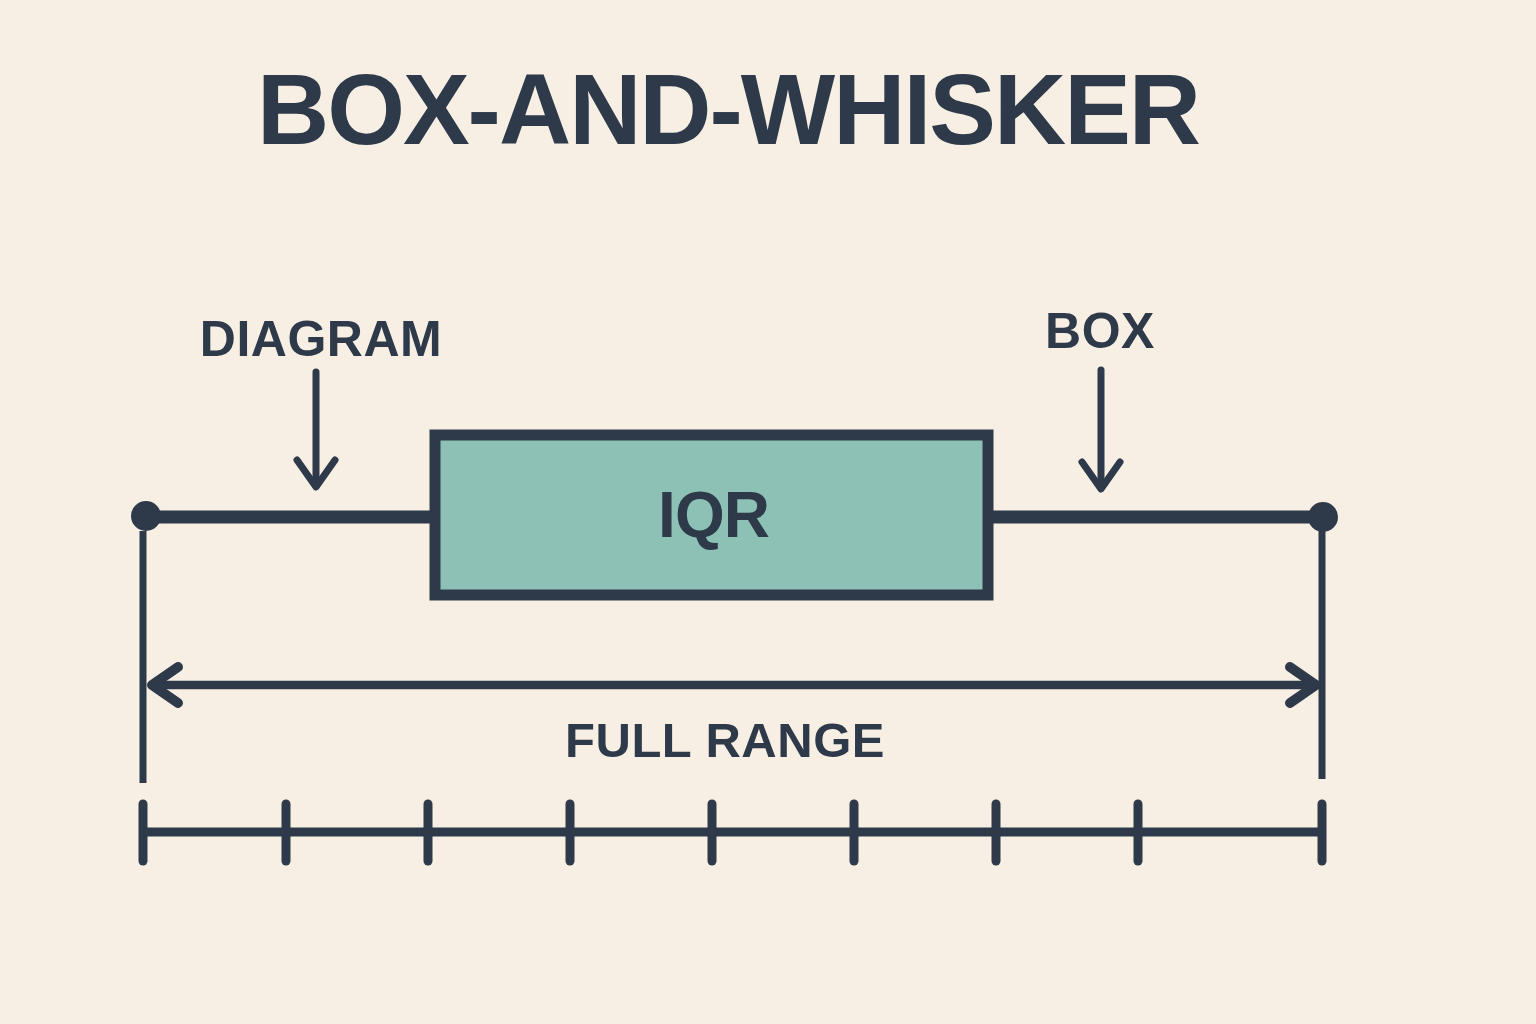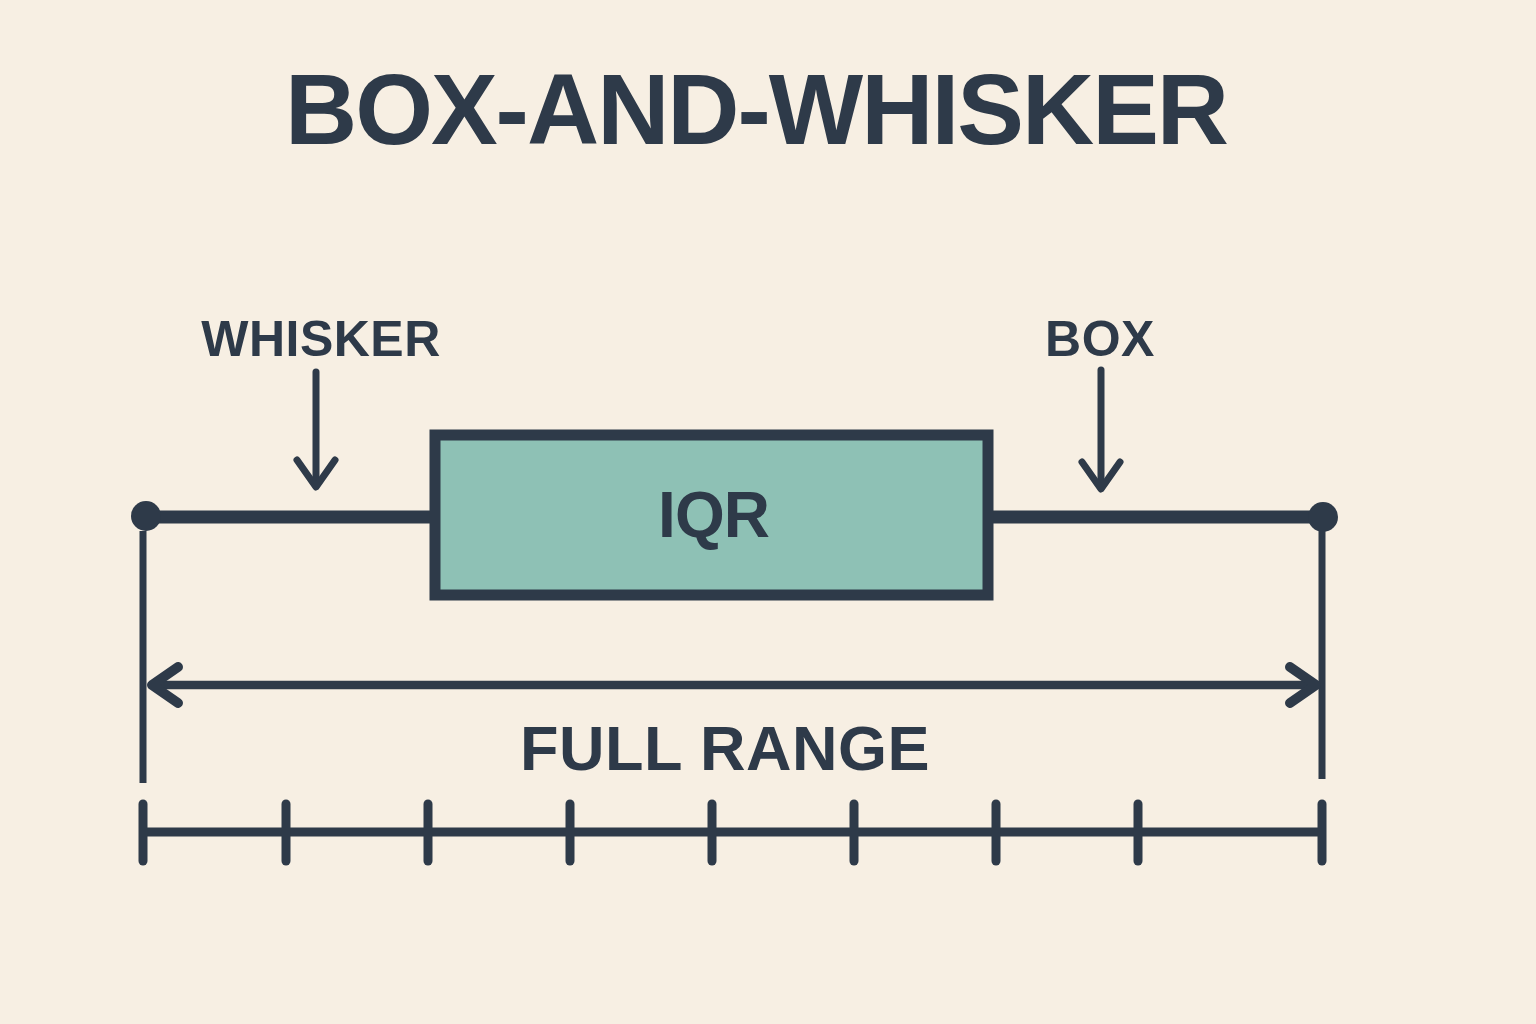--- a/index.html
+++ b/index.html
@@ -27,41 +27,41 @@
     height: 1024px;
     color: var(--ink);
   }
   svg .stroke { stroke: currentColor; fill: none; }
   svg .fill   { fill: currentColor; stroke: none; }
   svg .round  { stroke-linecap: round; stroke-linejoin: round; }
   svg .iqr-rect { fill: var(--box_fill); stroke: currentColor; }
 
   .title {
     position: absolute;
-    left: 756px;
+    left: 728px;
     top: 58px;
     transform: translateX(-50%);
     text-align: center;
     font-size: 100px;
     line-height: 103px;
     font-weight: 700;
     letter-spacing: -2px;
     white-space: nowrap;
   }
   .annot {
     position: absolute;
     transform: translateX(-50%);
     font-weight: 700;
     font-size: 50px;
     letter-spacing: 0.5px;
     white-space: nowrap;
   }
   .annot.whisker { left: 321px;  top: 310px; }
-  .annot.box     { left: 1100px; top: 310px; }
-  .annot.range   { left: 725px;  top: 712px; font-size: 63px; }
+  .annot.box     { left: 1100px; top: 302px; }
+  .annot.range   { left: 725px;  top: 712px; font-size: 49px; }
 
   .iqr-area {
     position: absolute;
     left: 430px;
     top: 430px;
     width: 563px;
     height: 170px;
     display: flex;
     align-items: center;
     justify-content: center;
@@ -121,21 +121,21 @@
           <line x1="1138" x2="1138" y1="804" y2="861"></line>
           <line x1="1322" x2="1322" y1="804" y2="861"></line>
         </g>
     </g>
   </svg>
 
   <div class="title">
     <div>BOX-AND-WHISKER</div>
   </div>
 
-  <div class="annot whisker">WHISKER</div>
+  <div class="annot whisker">DIAGRAM</div>
   <div class="annot box">BOX</div>
 
   <div class="iqr-area">
     <span class="iqr-text">IQR</span>
   </div>
 
   <div class="annot range">FULL RANGE</div>
 
 </div>
 

